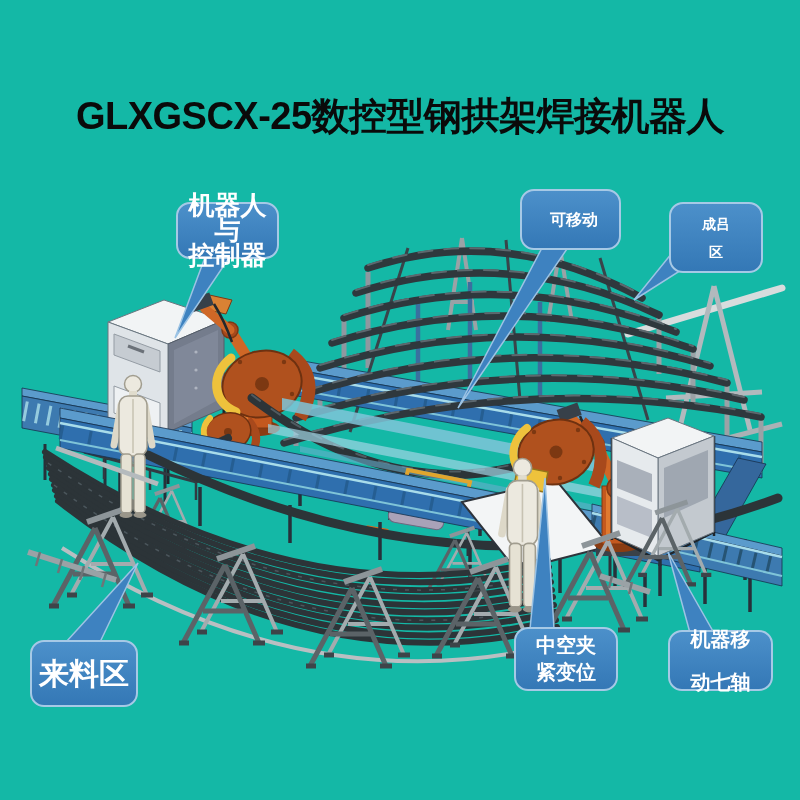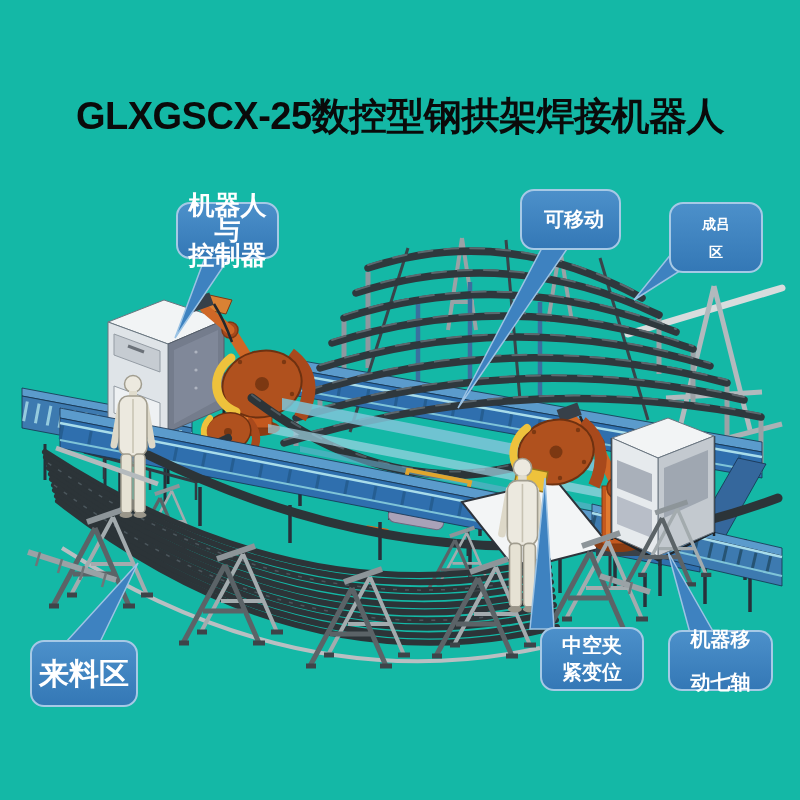--- a/index.html
+++ b/index.html
@@ -9,24 +9,24 @@
          font-size:38px;line-height:42px;font-weight:800;color:#0a0a0a;letter-spacing:-0.5px;}
   .scene,.tails{position:absolute;left:0;top:0;width:800px;height:800px;}
   .scene{z-index:1;} .tails{z-index:2;}
   .callout{position:absolute;z-index:3;box-sizing:border-box;
            background:linear-gradient(180deg,#4c90ca 0%,#3478b6 100%);
            border:2px solid #a6c9e6;border-radius:14px;color:#fff;font-weight:700;
            display:flex;flex-direction:column;justify-content:center;align-items:center;
            text-align:center;}
   .callout .ln{width:100%;}
   .c1{left:176px;top:202px;width:103px;height:57px;font-size:26px;line-height:25px;}
-  .c2{left:520px;top:189px;width:101px;height:61px;font-size:20px;line-height:27px;padding-left:7px;}
+  .c2{left:520px;top:189px;width:101px;height:61px;font-size:16px;line-height:27px;padding-left:7px;}
   .c3{left:669px;top:202px;width:94px;height:71px;font-size:14px;line-height:28px;}
   .c4{left:30px;top:640px;width:108px;height:67px;font-size:30px;line-height:26px;}
-  .c5{left:540px;top:627px;width:104px;height:64px;font-size:20px;line-height:27px;}
+  .c5{left:514px;top:627px;width:104px;height:64px;font-size:20px;line-height:27px;}
   .c6{left:668px;top:630px;width:105px;height:61px;font-size:20px;line-height:27px;gap:16px;}
 </style>
 </head>
 <body>
 
 <div class="stage">
 
   <h1 class="title">GLXGSCX-25数控型钢拱架焊接机器人</h1>
 
   <svg class="scene" viewBox="0 0 800 800">

